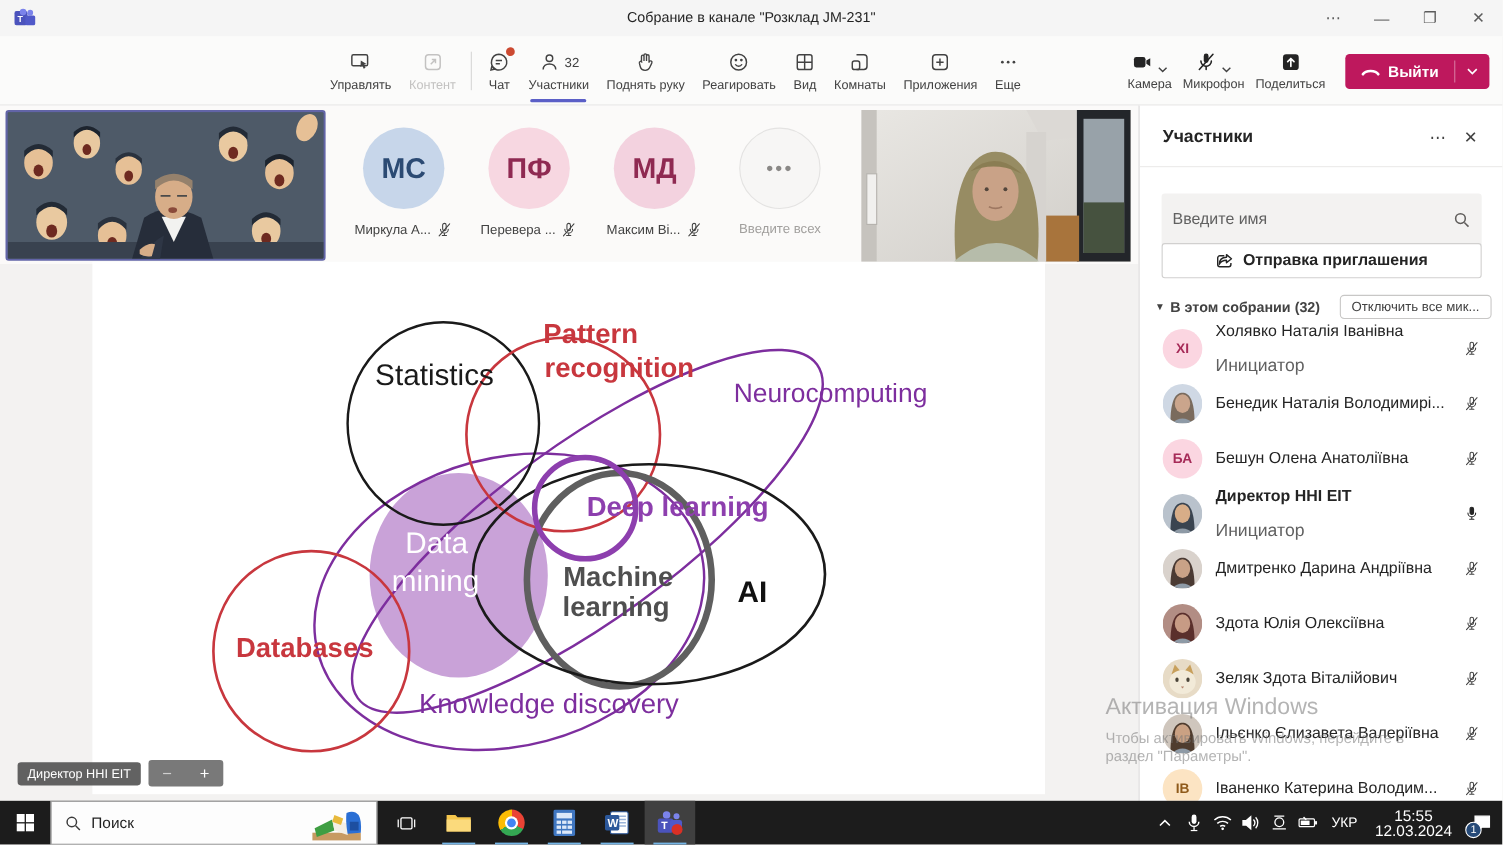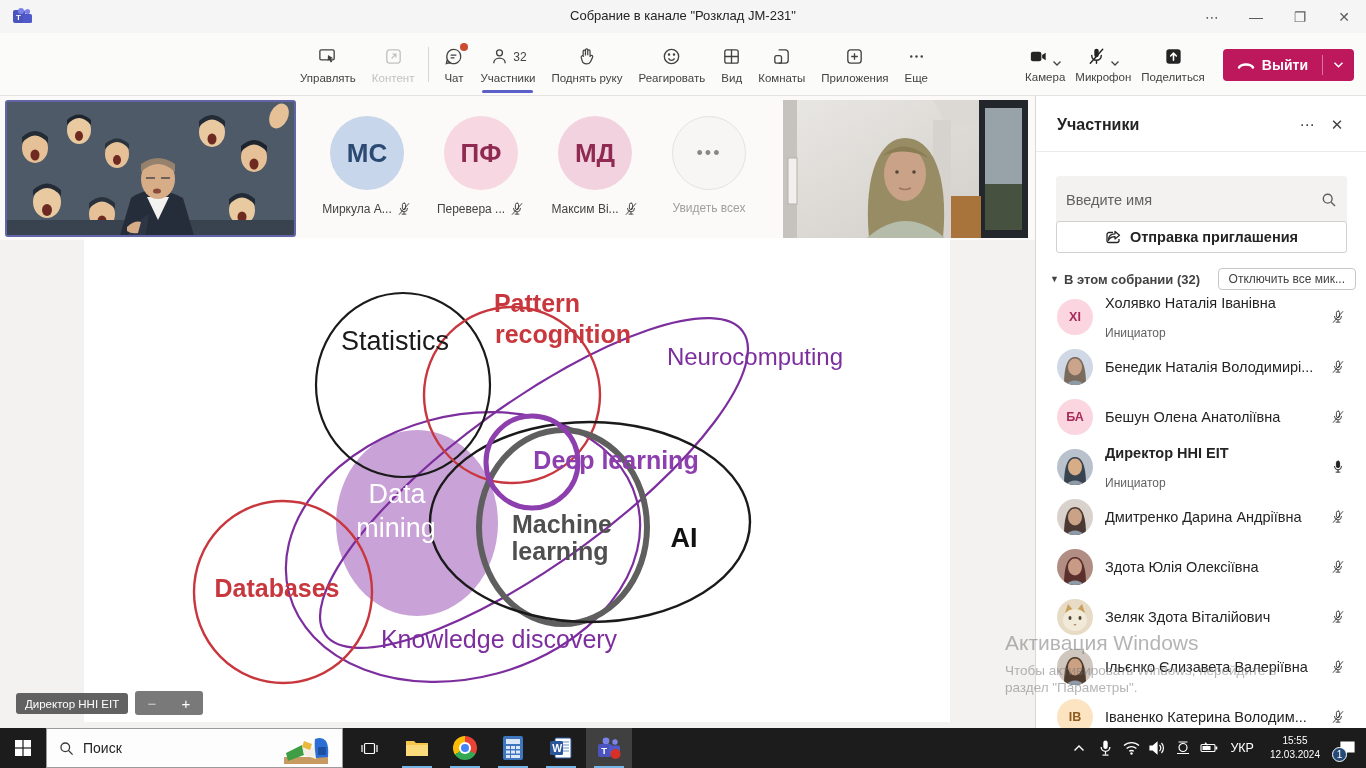--- a/index.html
+++ b/index.html
@@ -66,42 +66,42 @@
   .p-section { position:absolute; left:14px; right:10px; top:172px; display:flex; align-items:center; }
   .p-caret { font-size:9px; color:#424242; margin-right:5px; cursor:pointer; }
   .p-sec-label { font-size:13px; font-weight:600; color:#424242; flex:1; }
   .p-muteall { font-size:12px; color:#424242; background:#fff; border:1px solid #c8c7c6; border-radius:4px; padding:3px 10px; cursor:pointer; white-space:nowrap; }
   .p-list { position:absolute; left:0; right:0; top:196px; bottom:0; overflow:hidden; }
   .p-row { position:relative; height:50px; display:flex; align-items:center; padding:0 18px 0 21px; cursor:pointer; }
   .p-avatar { width:36px; height:36px; border-radius:50%; flex:none; display:flex; align-items:center; justify-content:center; font-size:12.5px; font-weight:700; overflow:hidden; }
   .p-texts { flex:1; margin-left:12px; overflow:hidden; }
   .p-name { font-size:14.5px; color:#242424; white-space:nowrap; overflow:hidden; }
   .p-name.bold { font-weight:700; }
-  .p-sub { font-size:12px; color:#616161; margin-top:15px; }
+  .p-sub { font-size:16px; color:#616161; margin-top:15px; }
   .p-mic { flex:none; width:20px; display:flex; justify-content:center; }
   .photo svg { width:36px; height:36px; }
 
   
   .watermark { position:absolute; left:1005px; top:631px; width:330px; color:rgba(118,118,118,.55); pointer-events:none; z-index:30; }
   .wm1 { font-size:21px; }
   .wm2 { font-size:13.5px; margin-top:7px; line-height:17px; }
 
   
   .taskbar { position:absolute; left:0; top:728px; width:1366px; height:40px; background:#1c1c1c; z-index:40; }
   .tb-start { position:absolute; left:0; top:0; width:46px; height:40px; display:flex; align-items:center; justify-content:center; cursor:pointer; }
   .tb-search { position:absolute; left:46px; top:0; width:297px; height:40px; background:#fdfdfd; border:1px solid #9a9a9a; display:flex; align-items:center; padding:0 8px 0 12px; gap:9px; cursor:text; }
   .tb-search .txt { font-size:14px; color:#1f1f1f; flex:1; }
   .tb-taskview { position:absolute; left:352px; top:0; width:34px; height:40px; display:flex; align-items:center; justify-content:center; cursor:pointer; }
   .tb-app { position:absolute; top:0; width:46px; height:40px; display:flex; align-items:center; justify-content:center; cursor:pointer; }
   .tb-app .under { position:absolute; left:8px; right:8px; bottom:0; height:2px; background:#75b6e7; }
   .tb-app.active { background:#404040; }
   .tray { position:absolute; right:0; top:0; height:40px; display:flex; align-items:center; }
   .tray-ic { width:26px; height:40px; display:flex; align-items:center; justify-content:center; cursor:pointer; }
   .tray-lang { color:#fff; font-size:12.5px; padding:0 8px; cursor:pointer; }
-  .tray-clock { color:#fff; font-size:10px; text-align:center; line-height:14px; padding:0 8px; cursor:pointer; }
+  .tray-clock { color:#fff; font-size:14px; text-align:center; line-height:14px; padding:0 8px; cursor:pointer; }
   .tray-note { position:relative; width:38px; height:40px; display:flex; align-items:center; justify-content:center; cursor:pointer; }
   .note-badge { position:absolute; left:4px; bottom:6px; min-width:15px; height:15px; border-radius:8px; background:#264a78; border:1px solid #fff; color:#fff; font-size:10px; display:flex; align-items:center; justify-content:center; }
 
   svg { display:block; }
   .icon20 { width:21px; height:21px; }
 </style>
 </head>
 <body>
 
 <div id="app">
@@ -374,21 +374,21 @@
                 <path d="M5.6 9.2a4.4 4.4 0 0 0 8.8 0 M10 13.8 v2.4 M7.6 16.4 h4.8"></path>
                 <line x1="4" y1="16.8" x2="16" y2="3.2"></line>
               </svg>
             </span>
     </div>
   </div>
 
   <div class="av-tile seeall">
     <div class="av-circle">•••</div>
     <div class="av-name">
-      <span class="nm">Увидеть всех</span>
+      <span class="nm">Введите всех</span>
 
     </div>
   </div>
 </div>
 
     <div class="cam-tile">
       <svg width="245" height="138" viewBox="0 0 245 138">
         <defs>
             <linearGradient id="wallg" x1="0" y1="0" x2="1" y2="1">
               <stop offset="0" stop-color="#e9e7e3"></stop>

